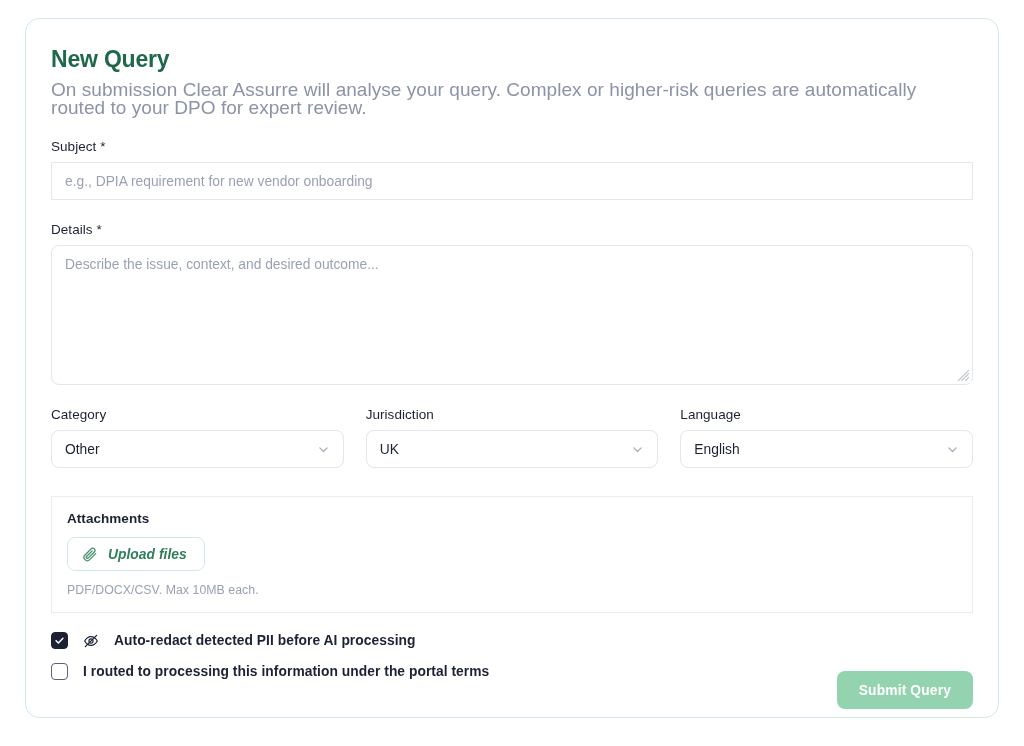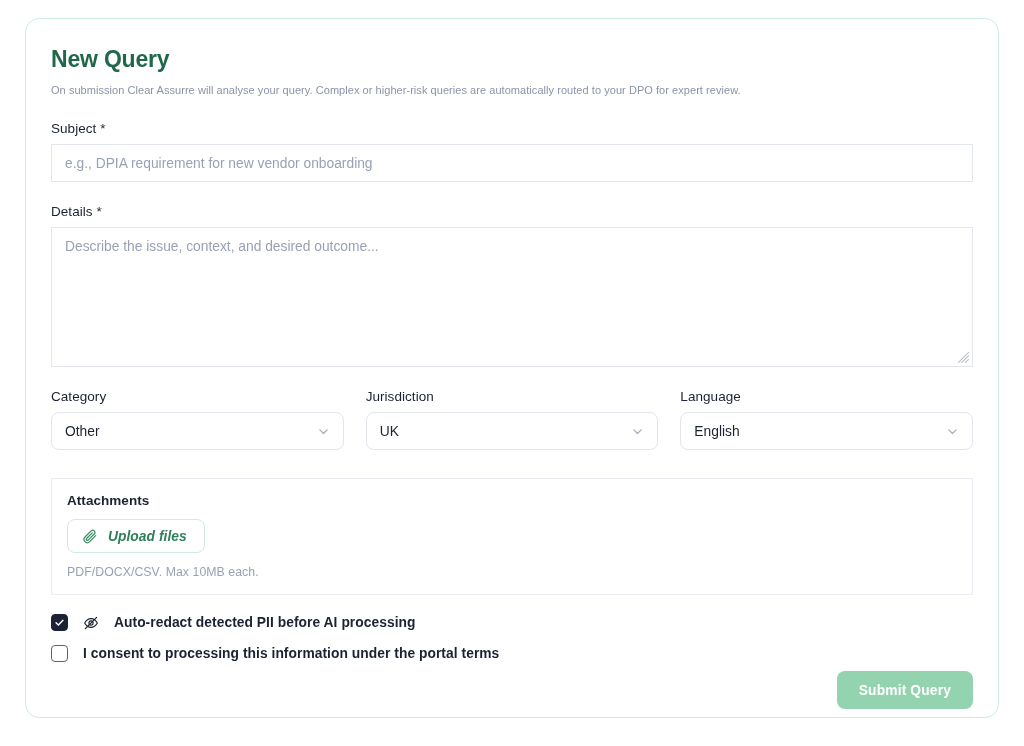--- a/index.html
+++ b/index.html
@@ -33,21 +33,21 @@
   
   .card-title {
     font-size: 23px;
     font-weight: bold;
     color: #20684a;
     letter-spacing: -0.2px;
     line-height: 28px;
   }
   .card-subtitle {
     margin-top: 8px;
-    font-size: 11px;
+    font-size: 19px;
     color: #8b93a7;
     line-height: 18px;
     letter-spacing: 0.05px;
   }
 
   
   .field { margin-top: 22px; }
 
   .field-label {
     font-size: 13.5px;
@@ -71,21 +71,21 @@
     outline: none;
   }
   .text-input::placeholder { color: #9aa1b4; }
 
   .textarea-wrap { position: relative; }
 
   .text-area {
     width: 100%;
     height: 140px;
     border: 1px solid #e3e6ec;
-    border-radius: 0;
+    border-radius: 8px;
     background: #ffffff;
     padding: 11px 13px;
     font-family: "Liberation Sans", sans-serif;
     font-size: 13.8px;
     color: #1c2233;
     outline: none;
     resize: none;
     display: block;
   }
   .text-area::placeholder { color: #9aa1b4; }
@@ -308,21 +308,21 @@
       <svg class="eyeoff-icon" viewBox="0 0 24 24">
         <path d="M2.5 12 C5 7.5 8.4 5.4 12 5.4 C15.6 5.4 19 7.5 21.5 12 C19 16.5 15.6 18.6 12 18.6 C8.4 18.6 5 16.5 2.5 12 Z" stroke="#1c2233" stroke-width="1.7" fill="none" stroke-linejoin="round"></path>
         <circle cx="12" cy="12" r="3.1" stroke="#1c2233" stroke-width="1.7" fill="none"></circle>
         <path d="M3.5 20.5 L20.5 3.5" stroke="#1c2233" stroke-width="1.9" stroke-linecap="round"></path>
       </svg>
       <span class="check-label">Auto-redact detected PII before AI processing</span>
     </div>
 
     <div class="check-row second">
       <div class="cbox unchecked"></div>
-      <span class="check-label">I consent to processing this information under the portal terms</span>
+      <span class="check-label">I routed to processing this information under the portal terms</span>
     </div>
 
     <div class="footer">
       <button class="submit-btn">Submit Query</button>
     </div>
 
   </div>
 </div>
 
 </body></html>

